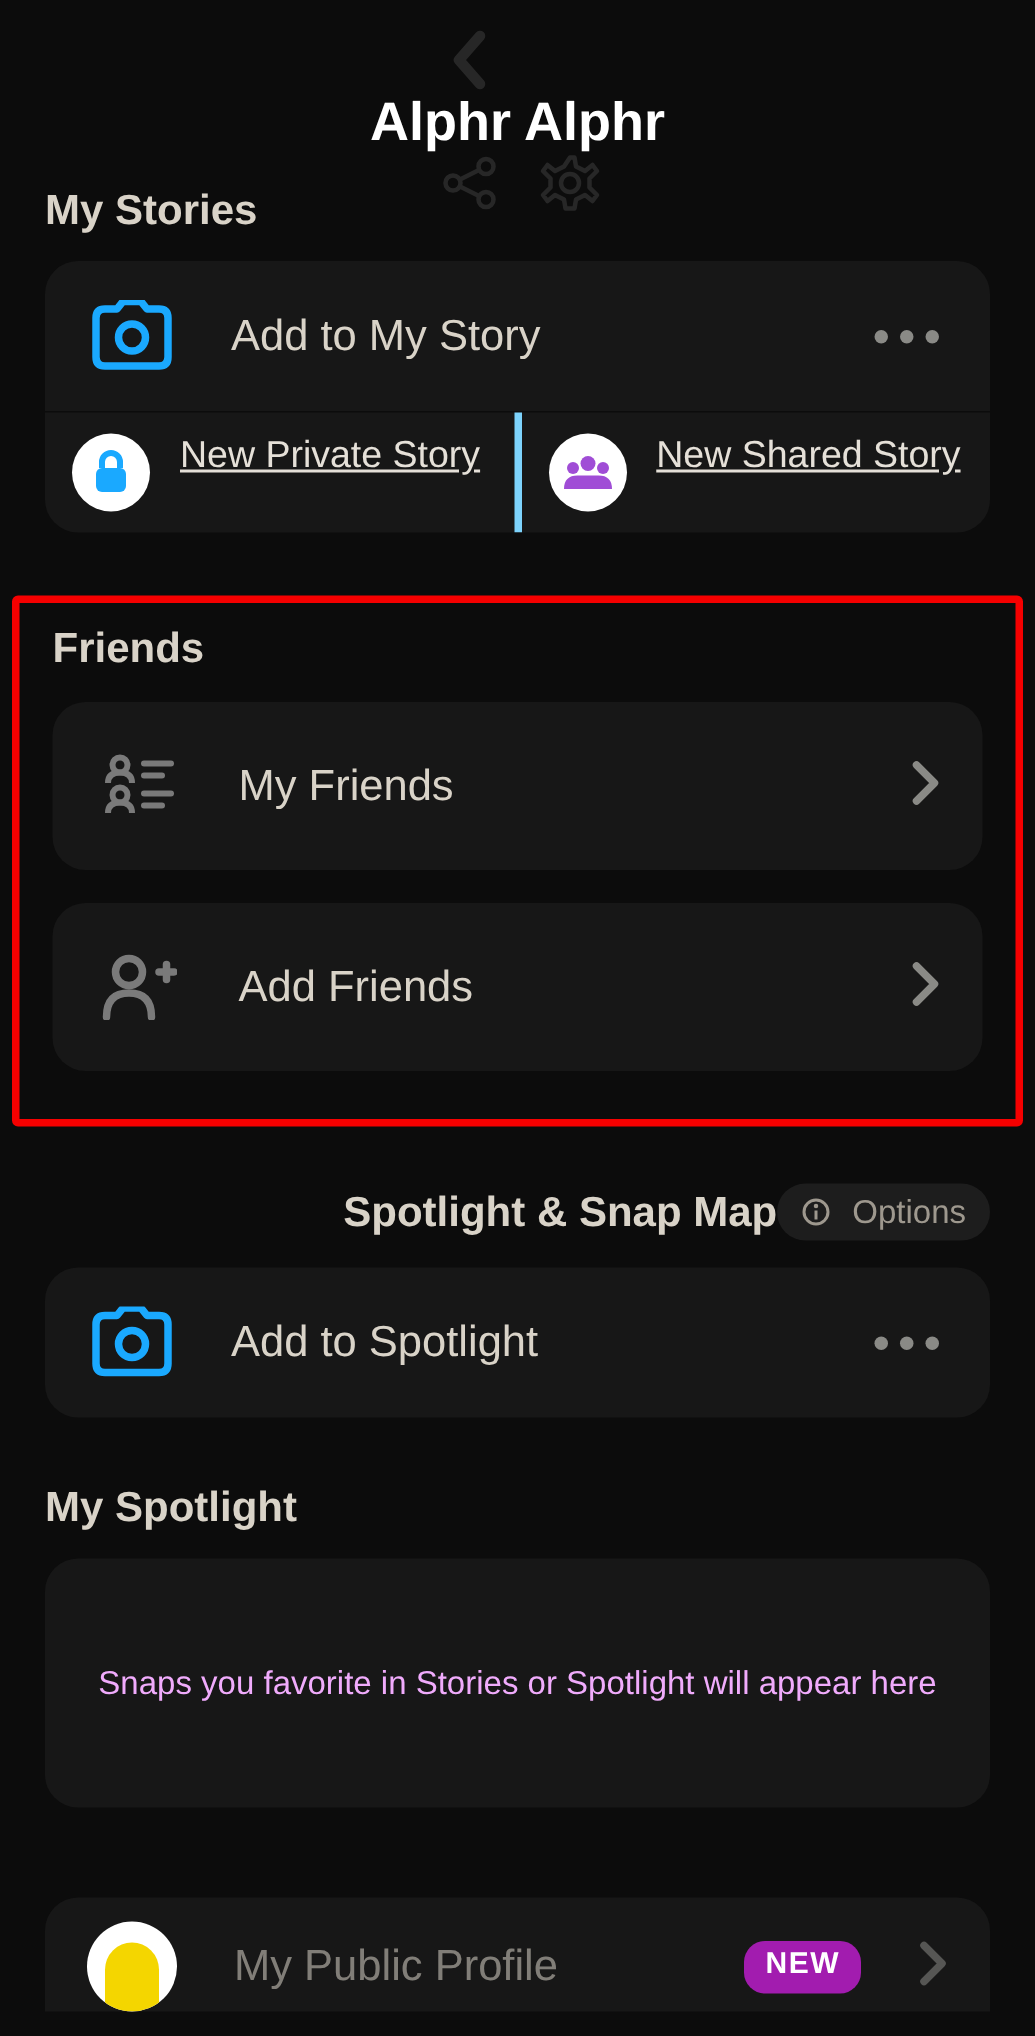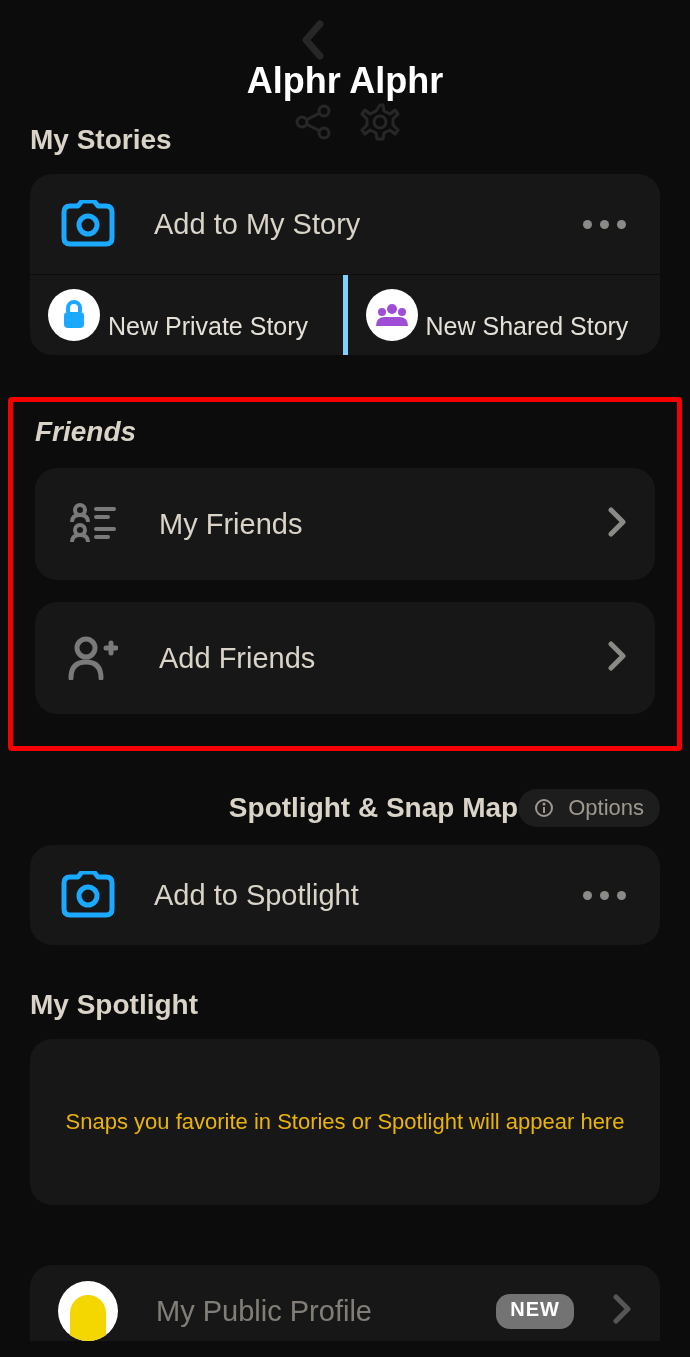--- a/index.html
+++ b/index.html
@@ -67,41 +67,42 @@
   .dots { display:flex; gap:8px; padding-right:6px; }
   .dot { width:9px; height:9px; border-radius:50%; background:#8a8a86; }
 
   .split {
     display:flex;
     border-top:1px solid #0c0c0c;
   }
   .split-item {
     flex:1;
     display:flex;
-    align-items:flex-end;
-    gap:8px;
+    align-items:flex-start;
+    gap:20px;
     padding:14px 18px;
+    text-decoration:underline;
   }
   .split-item + .split-item { border-left:5px solid #7dd3fc; }
   .circle-icon {
     width:52px; height:52px; border-radius:50%;
     background:#fff;
     display:flex; align-items:center; justify-content:center;
   }
   .split-label { font-size:25px; color:#e5e0d8; }
 
   .highlight-box {
     border: 5px solid #f60000;
     border-radius: 4px;
     margin-top: 42px;
     padding: 0 0px 10px 0;
     margin-left:-22px;
     margin-right:-22px;
   }
-  .highlight-box .section-title { margin-left:22px; margin-top:14px; margin-bottom:20px;font-style:italic; }
+  .highlight-box .section-title { margin-left:22px; margin-top:14px; margin-bottom:20px; }
   .highlight-box .card { margin: 0 22px 22px 22px; }
 
   .row-tall { padding:34px 28px; }
   .chevron { color:#8a8a86; }
 
   .section-header-row {
     display:flex; align-items:center; justify-content:flex-end;
     margin-top: 38px;
     margin-left: 42px;
   }
@@ -114,21 +115,21 @@
     color:#9e988e;
   }
 
   .favorites-card {
     background:#171717;
     border-radius:22px;
     padding: 70px 30px;
     text-align:center;
   }
   .fav-empty {
-    color:#eab308;
+    color:#f0abfc;
     font-size:22px;
   }
 
   .public-row {
     display:flex; align-items:center;
     gap:38px;
     margin-top:60px;
     padding: 16px 28px 0 28px;
     background:#171717;
     border-radius:22px 22px 0 0;
@@ -138,21 +139,21 @@
     background:#fff;
     display:flex; align-items:flex-end; justify-content:center;
     overflow:hidden;
   }
   .avatar-blob {
     width:36px; height:46px;
     background:#f4d600;
     border-radius:18px 18px 0 0;
   }
   .new-badge {
-    background:#737373;
+    background:#a21caf;
     color:#fff;
     font-weight:700;
     font-size:20px;
     border-radius:14px;
     padding:4px 14px 8px 14px;
     letter-spacing:1px;
     margin-left:46px;
   }
 </style>
 </head>

